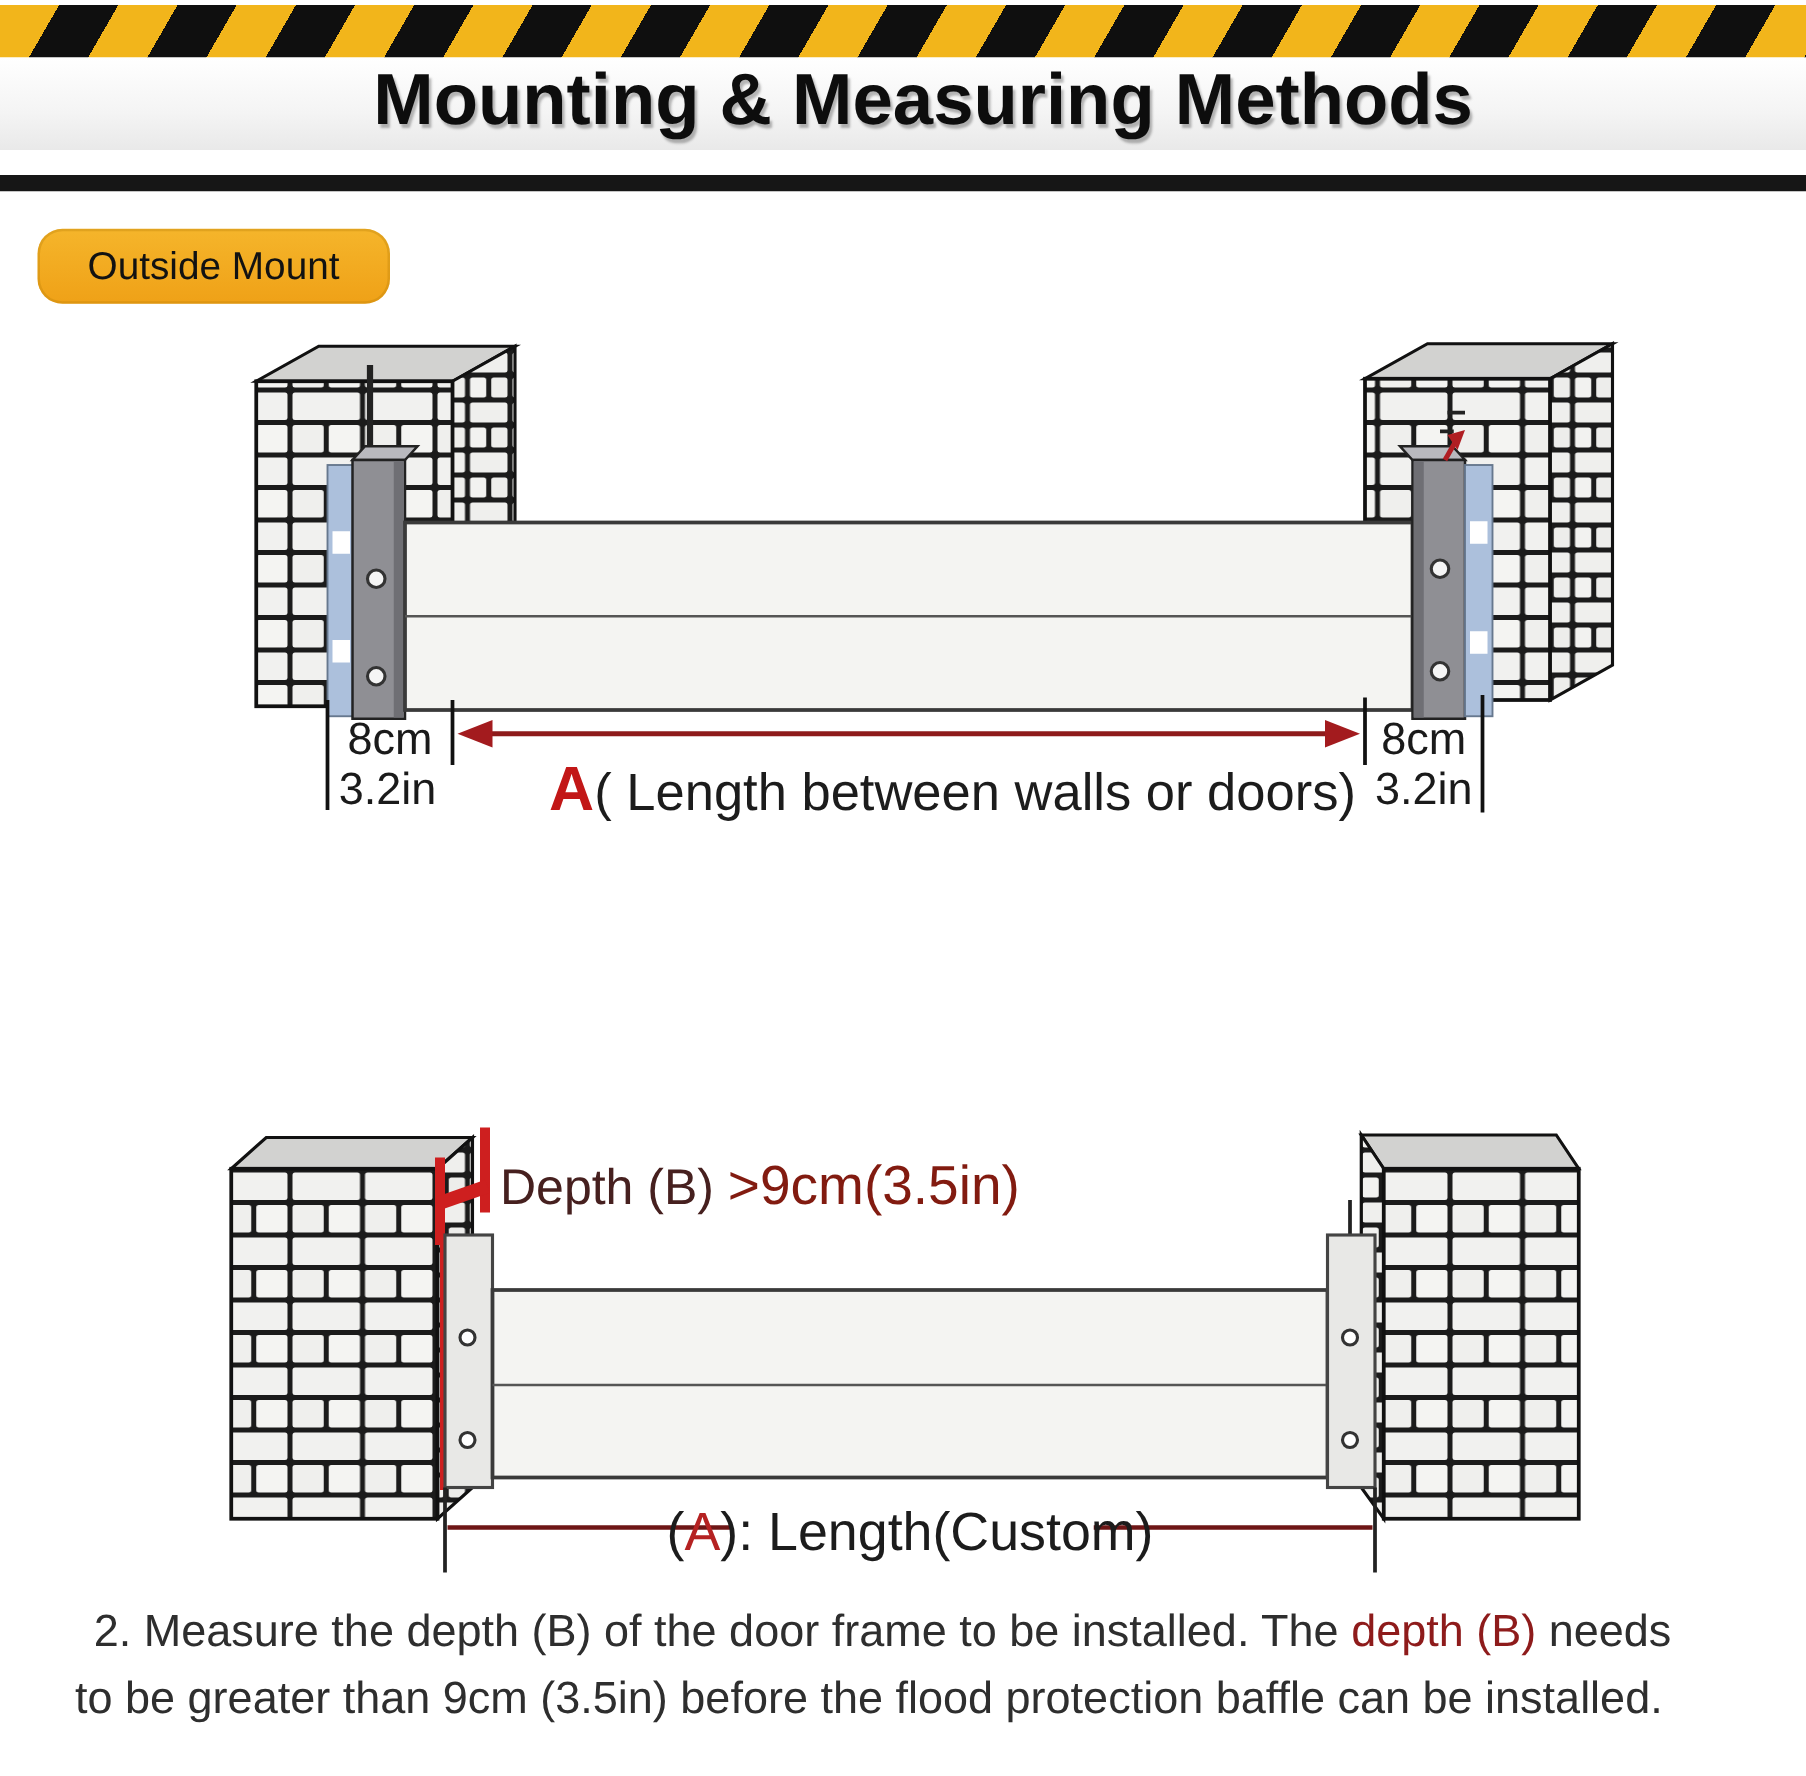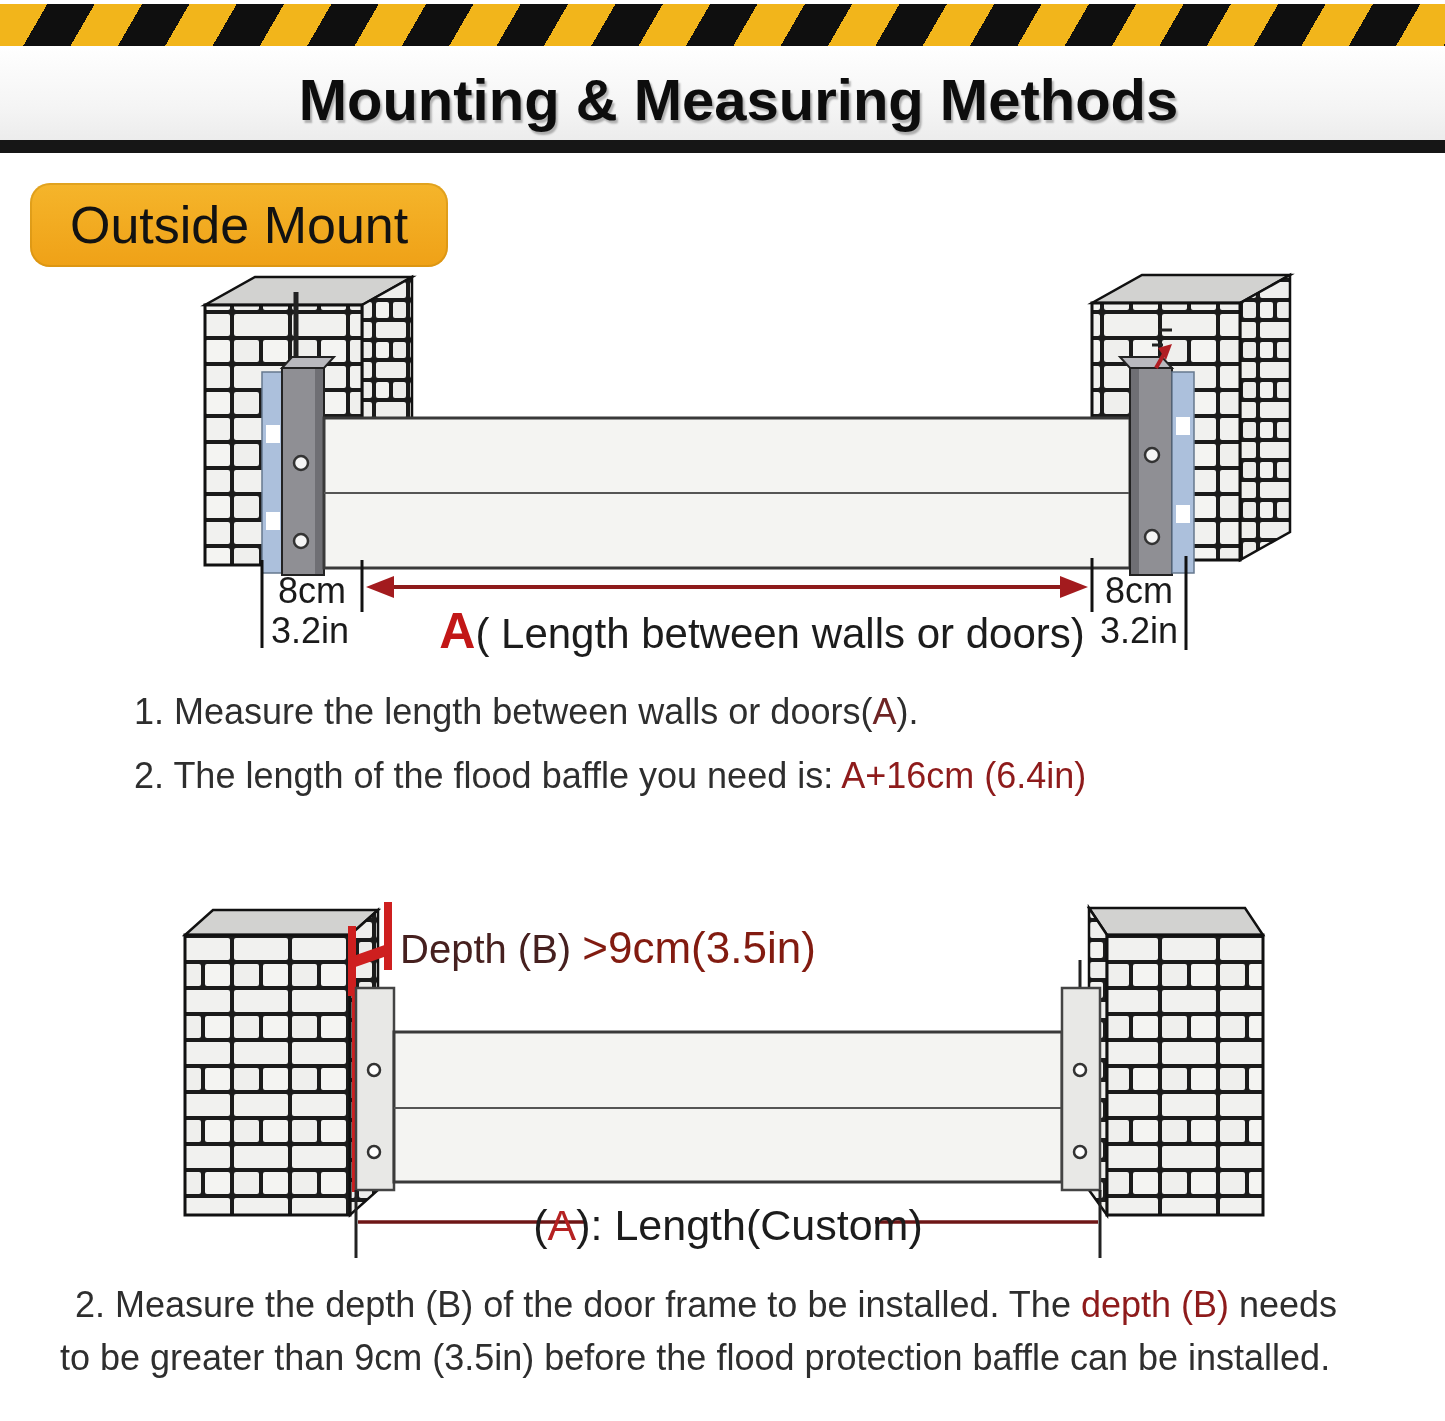--- a/index.html
+++ b/index.html
@@ -2,29 +2,29 @@
 <html><head>
 <meta charset="utf-8">
 <style>
   html,body{margin:0;padding:0;background:#fff;}
   .page{position:relative;width:1445px;height:1421px;background:#ffffff;overflow:hidden;
         font-family:"Liberation Sans",sans-serif;color:#1c1c1c;}
   
   .banner{position:absolute;top:0;left:0;width:100%;height:153px;background:#fff;}
   .hazard{position:absolute;top:4px;left:0;right:0;height:42px;
           background:repeating-linear-gradient(120deg,#F2B51B 0 41px,#0f0f0f 41px 82px);}
-  .title-band{position:absolute;top:46px;left:0;right:0;height:106px;
+  .title-band{position:absolute;top:46px;left:0;right:0;height:74px;
           background:linear-gradient(180deg,#ffffff 0%,#f4f4f4 60%,#e9e9e9 100%);
-          display:flex;align-items:center;justify-content:center;padding-left:32px;}
+          display:flex;align-items:flex-start;justify-content:center;padding-left:32px;}
   .title{font-size:58px;font-weight:700;color:#0d0d0d;letter-spacing:0;
           text-shadow:2px 3px 2px rgba(0,0,0,0.28);}
   .black-bar{position:absolute;top:140px;left:0;right:0;height:13px;background:#161616;}
   
   .section-label{position:absolute;left:30px;background:linear-gradient(180deg,#F5B52B,#EFA117);
-          border-radius:20px;padding:12px 40px;font-size:52px;color:#121212;
+          border-radius:20px;padding:12px 40px;font-size:31px;color:#121212;
           box-shadow:inset 0 0 0 2px rgba(190,130,10,.35);}
   .label-outside{top:183px;}
   .label-inside{top:817px;}
   
   .diagram{position:absolute;left:0;width:1445px;display:block;}
   #diagram1{top:250px;height:420px;}
   #diagram2{top:898px;height:372px;}
   
   .steps{position:absolute;font-size:36px;color:#2e2e2e;line-height:1.2;}
   .steps p{margin:0;}
@@ -129,24 +129,20 @@
     </g>
     <g>
       <line x1="1092" y1="558" x2="1092" y2="612" stroke="#111" stroke-width="3"></line>
       <line x1="1186" y1="556" x2="1186" y2="650" stroke="#111" stroke-width="3"></line>
       <text x="1139" y="603" font-size="36" fill="#1a1a1a" text-anchor="middle">8cm</text>
       <text x="1139" y="643" font-size="36" fill="#1a1a1a" text-anchor="middle">3.2in</text>
     </g>
     <text x="762" y="648" font-size="42" fill="#1c1c1c" text-anchor="middle"><tspan font-size="50" font-weight="bold" fill="#C21717">A</tspan><tspan>( Length between walls or doors)</tspan></text>
   </svg>
 
-  <div class="steps steps-outside">
-    <p><span>1. Measure the length between walls or doors(</span><span class="accent-soft">A</span><span>).</span></p>
-    <p><span>2. The length of the flood baffle you need is: </span><span class="accent">A+16cm (6.4in)</span></p>
-  </div>
 
   <svg id="diagram2" class="diagram" viewBox="0 898 1445 372">
 
     <g>
       <polygon points="185,935 350,935 378,910 213,910" fill="#D2D2D0" stroke="#111" stroke-width="2.5"></polygon>
       <polygon points="350,935 378,910 378,1190 350,1215" fill="url(#bs)" stroke="#111" stroke-width="2.5"></polygon>
       <rect x="185" y="935" width="165" height="280" fill="url(#bl)" stroke="#111" stroke-width="3"></rect>
     </g>
 
     <g>

